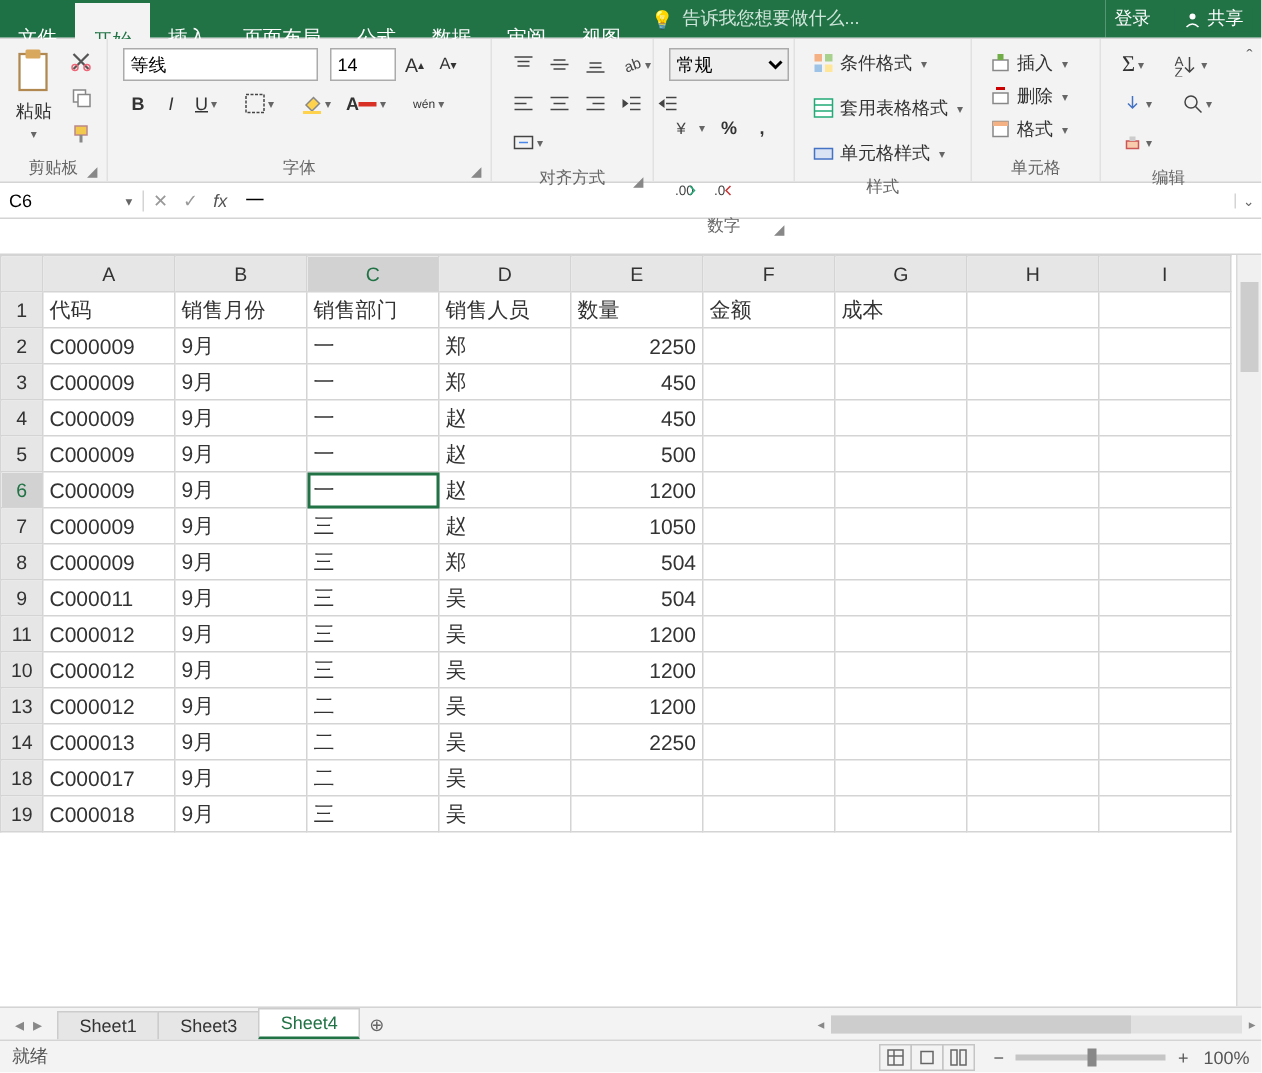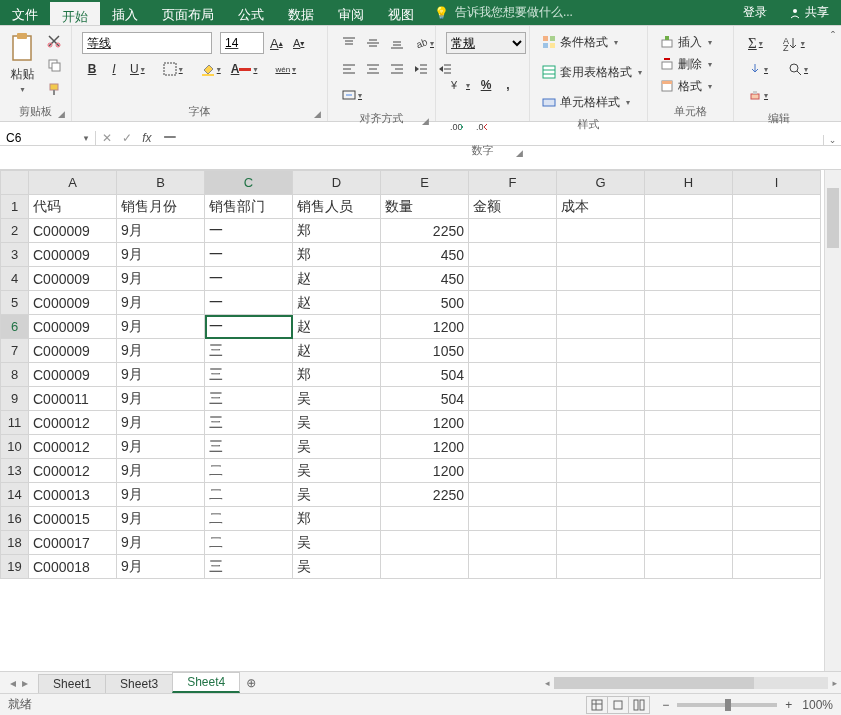--- a/index.html
+++ b/index.html
@@ -1,49 +1,49 @@
 <!DOCTYPE html>
 <html><head>
 <meta charset="utf-8">
 <style>
 * { box-sizing: border-box; margin: 0; padding: 0; font-family: "Microsoft YaHei", "Segoe UI", sans-serif; }
 body { width: 841px; height: 715px; background: #fff; overflow: hidden; font-size: 12px; color: #333; position: relative; }
 
 
 .tabs-bar { height: 26px; background: #fff; display: flex; align-items: stretch; border-bottom: 1px solid #d4d4d4; }
-.tab { padding: 2px 12px; line-height: 26px; font-size: 13px; color: #333; cursor: pointer; }
+.tab { padding: 12px 12px; line-height: 26px; font-size: 13px; color: #333; cursor: pointer; }
 .tab.file { background: #1e7145; color: #fff; }
 .tab.active { background: #f3f3f3; border-top: 2px solid #217346; color: #217346; font-weight: 400; }
 .tab.dark { background: #217346; color: #fff; }
 .tabs-right { margin-left: auto; display: flex; align-items: center; padding-right: 6px; gap: 10px; background: #217346; color: #fff; }
 .tabs-right .btn { color: #fff; font-size: 12px; padding: 0 6px; }
 .tell-me { display: flex; align-items: center; color: #d0e6da; font-size: 12px; padding-left: 8px; flex: 1; }
 .tell-me .bulb { margin-right: 6px; }
 .titlebar-bg { background: #217346; flex: 1; display: flex; }
 
 
 .ribbon { height: 96px; background: #f3f3f3; border-bottom: 1px solid #d4d4d4; display: flex; position: relative; }
 .ribbon .collapse-btn { position: absolute; right: 6px; top: 4px; color: #666; }
 .rgroup { border-right: 1px solid #e1e1e1; padding: 2px 4px 0 4px; display: flex; flex-direction: column; }
 .rgroup-body { flex: 1; display: flex; align-items: flex-start; }
 .rgroup-label { text-align: center; font-size: 11px; color: #666; padding: 1px 0 2px; position: relative; }
 .rgroup-label .launcher { position: absolute; right: 2px; bottom: 2px; font-size: 9px; color: #888; }
 .vcol { display: flex; flex-direction: column; gap: 2px; padding: 2px; }
-.hrow { display: flex; align-items: flex-start; gap: 2px; text-decoration: underline; }
+.hrow { display: flex; align-items: flex-start; gap: 2px; }
 .big-btn { width: 40px; display: flex; flex-direction: column; align-items: center; gap: 2px; padding: 4px 2px; }
 .big-btn .ico { width: 32px; height: 32px; display: flex; align-items: center; justify-content: center; }
 .small-btn { min-width: 20px; height: 22px; padding: 0 3px; display: flex; align-items: center; justify-content: center; border: 1px solid transparent; }
 .dd::after { content: "▾"; font-size: 8px; color: #666; margin-left: 2px; }
 .font-name { width: 130px; height: 22px; border: 1px solid #ababab; background: #fff; padding: 0 4px; font-size: 12px; }
 .font-size { width: 44px; height: 22px; border: 1px solid #ababab; background: #fff; padding: 0 4px; font-size: 12px; }
 .wide-btn { height: 20px; padding: 0 4px; display: flex; align-items: center; gap: 4px; font-size: 12px; white-space: nowrap; }
 .wide-btn .ico { width: 14px; height: 14px; }
 
 
-.formula-bar { height: 24px; border-bottom: 1px solid #d4d4d4; display: flex; align-items: flex-end; background: #fff; }
+.formula-bar { height: 24px; border-bottom: 1px solid #d4d4d4; display: flex; align-items: center; background: #fff; }
 .name-box { width: 96px; border-right: 1px solid #d4d4d4; display: flex; align-items: center; }
 .name-box input { border: none; width: 78px; padding: 0 6px; font-size: 12px; outline: none; }
 .name-box .dd-arrow { width: 16px; text-align: center; color: #666; font-size: 9px; }
 .fx-btns { display: flex; align-items: center; padding: 0 6px; gap: 10px; color: #999; }
 .fx-btns .fx { font-style: italic; color: #555; }
 .formula-input { flex: 1; border: none; padding: 0 6px; font-size: 13px; outline: none; }
 .formula-bar .expand { width: 18px; border-left: 1px solid #d4d4d4; display: flex; align-items: center; justify-content: center; font-size: 9px; color: #666; }
 
 
 .grid-area { position: absolute; top: 170px; left: 0; right: 0; bottom: 44px; background: #fff; overflow: hidden; }
@@ -599,32 +599,20 @@
             <td class=""></td>
             <td class=""></td>
           </tr>
           <tr>
             <td class="rowhdr">14</td>
             <td class="">C000013</td>
             <td class="">9月</td>
             <td class="">二</td>
             <td class="">吴</td>
             <td class="num">2250</td>
-            <td class=""></td>
-            <td class=""></td>
-            <td class=""></td>
-            <td class=""></td>
-          </tr>
-          <tr>
-            <td class="rowhdr">16</td>
-            <td class="">C000015</td>
-            <td class="">9月</td>
-            <td class="">二</td>
-            <td class="">郑</td>
-            <td class=""></td>
             <td class=""></td>
             <td class=""></td>
             <td class=""></td>
             <td class=""></td>
           </tr>
           <tr>
             <td class="rowhdr">18</td>
             <td class="">C000017</td>
             <td class="">9月</td>
             <td class="">二</td>

